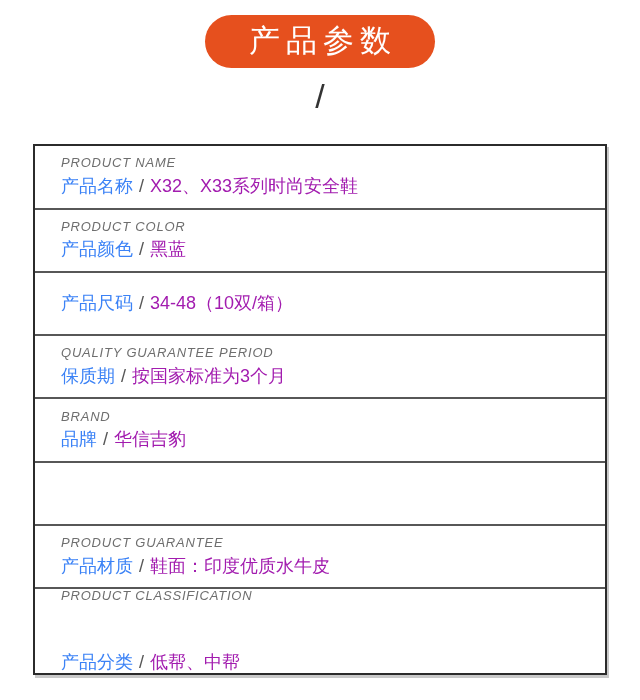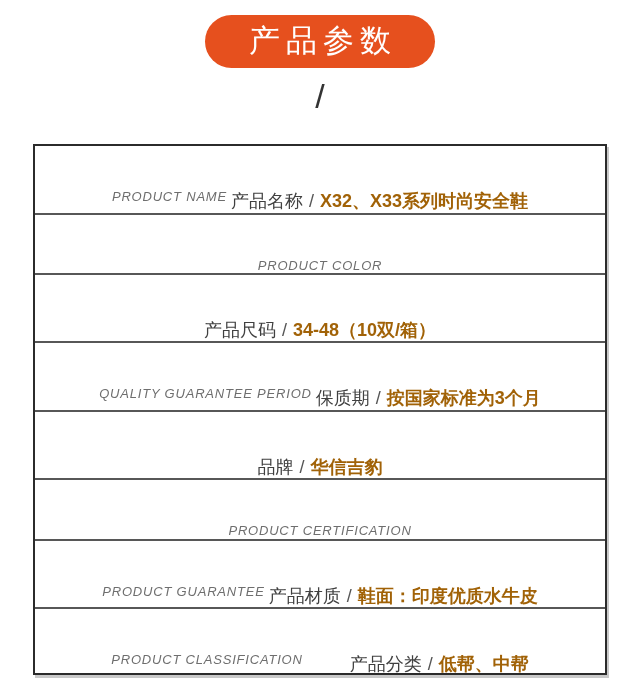--- a/index.html
+++ b/index.html
@@ -50,82 +50,85 @@
     box-shadow: 2px 3px 0 #c9c9c9;
     background: #ffffff;
     display: flex;
     flex-direction: column;
   }
   .row {
     flex: 1;
     border-bottom: 2px solid #575757;
     padding: 0 26px;
     display: flex;
+    flex-direction: column;
     justify-content: center;
     gap: 4px;
-    margin-top: 44px;
   }
   .row:last-child { border-bottom: none; gap: 47px; }
   .row-en {
     font-style: italic;
     font-size: 13px;
     color: #6e6e6e;
     letter-spacing: 0.8px;
     line-height: 1.1;
   }
   .row-zh {
     font-size: 18px;
     color: #4a4a4a;
     line-height: 1.25;
   }
-  .zh-label { color: #404040; }
+  .zh-label { color: #3b82f6; }
   .zh-sep { color: #555555; padding: 0 6px; }
-  .zh-value { font-weight: bold; color: #a16207; }
+  .zh-value { font-weight: normal; color: #a21caf; }
 </style>
 </head>
 <body>
 
 <div class="page">
   <div class="banner-wrap">
     <div class="banner" style="background: rgb(230, 80, 30);">产品参数</div>
   </div>
   <div class="divider">/</div>
   <div class="spec-table" id="spec-table">
   <div class="row">
     <div class="row-en">PRODUCT NAME</div>
     <div class="row-zh">
       <span class="zh-label">产品名称</span><span class="zh-sep">/</span><span class="zh-value">X32、X33系列时尚安全鞋</span>
     </div>
   </div>
 
   <div class="row">
     <div class="row-en">PRODUCT COLOR</div>
+    <div class="row-zh">
+      <span class="zh-label">产品颜色</span><span class="zh-sep">/</span><span class="zh-value">黑蓝</span>
+    </div>
   </div>
 
   <div class="row">
     <div class="row-zh">
       <span class="zh-label">产品尺码</span><span class="zh-sep">/</span><span class="zh-value">34-48（10双/箱）</span>
     </div>
   </div>
 
   <div class="row">
     <div class="row-en">QUALITY GUARANTEE PERIOD</div>
     <div class="row-zh">
       <span class="zh-label">保质期</span><span class="zh-sep">/</span><span class="zh-value">按国家标准为3个月</span>
     </div>
   </div>
 
   <div class="row">
+    <div class="row-en">BRAND</div>
     <div class="row-zh">
       <span class="zh-label">品牌</span><span class="zh-sep">/</span><span class="zh-value">华信吉豹</span>
     </div>
   </div>
 
   <div class="row">
-    <div class="row-en">PRODUCT CERTIFICATION</div>
   </div>
 
   <div class="row">
     <div class="row-en">PRODUCT GUARANTEE</div>
     <div class="row-zh">
       <span class="zh-label">产品材质</span><span class="zh-sep">/</span><span class="zh-value">鞋面：印度优质水牛皮</span>
     </div>
   </div>
 
   <div class="row">

